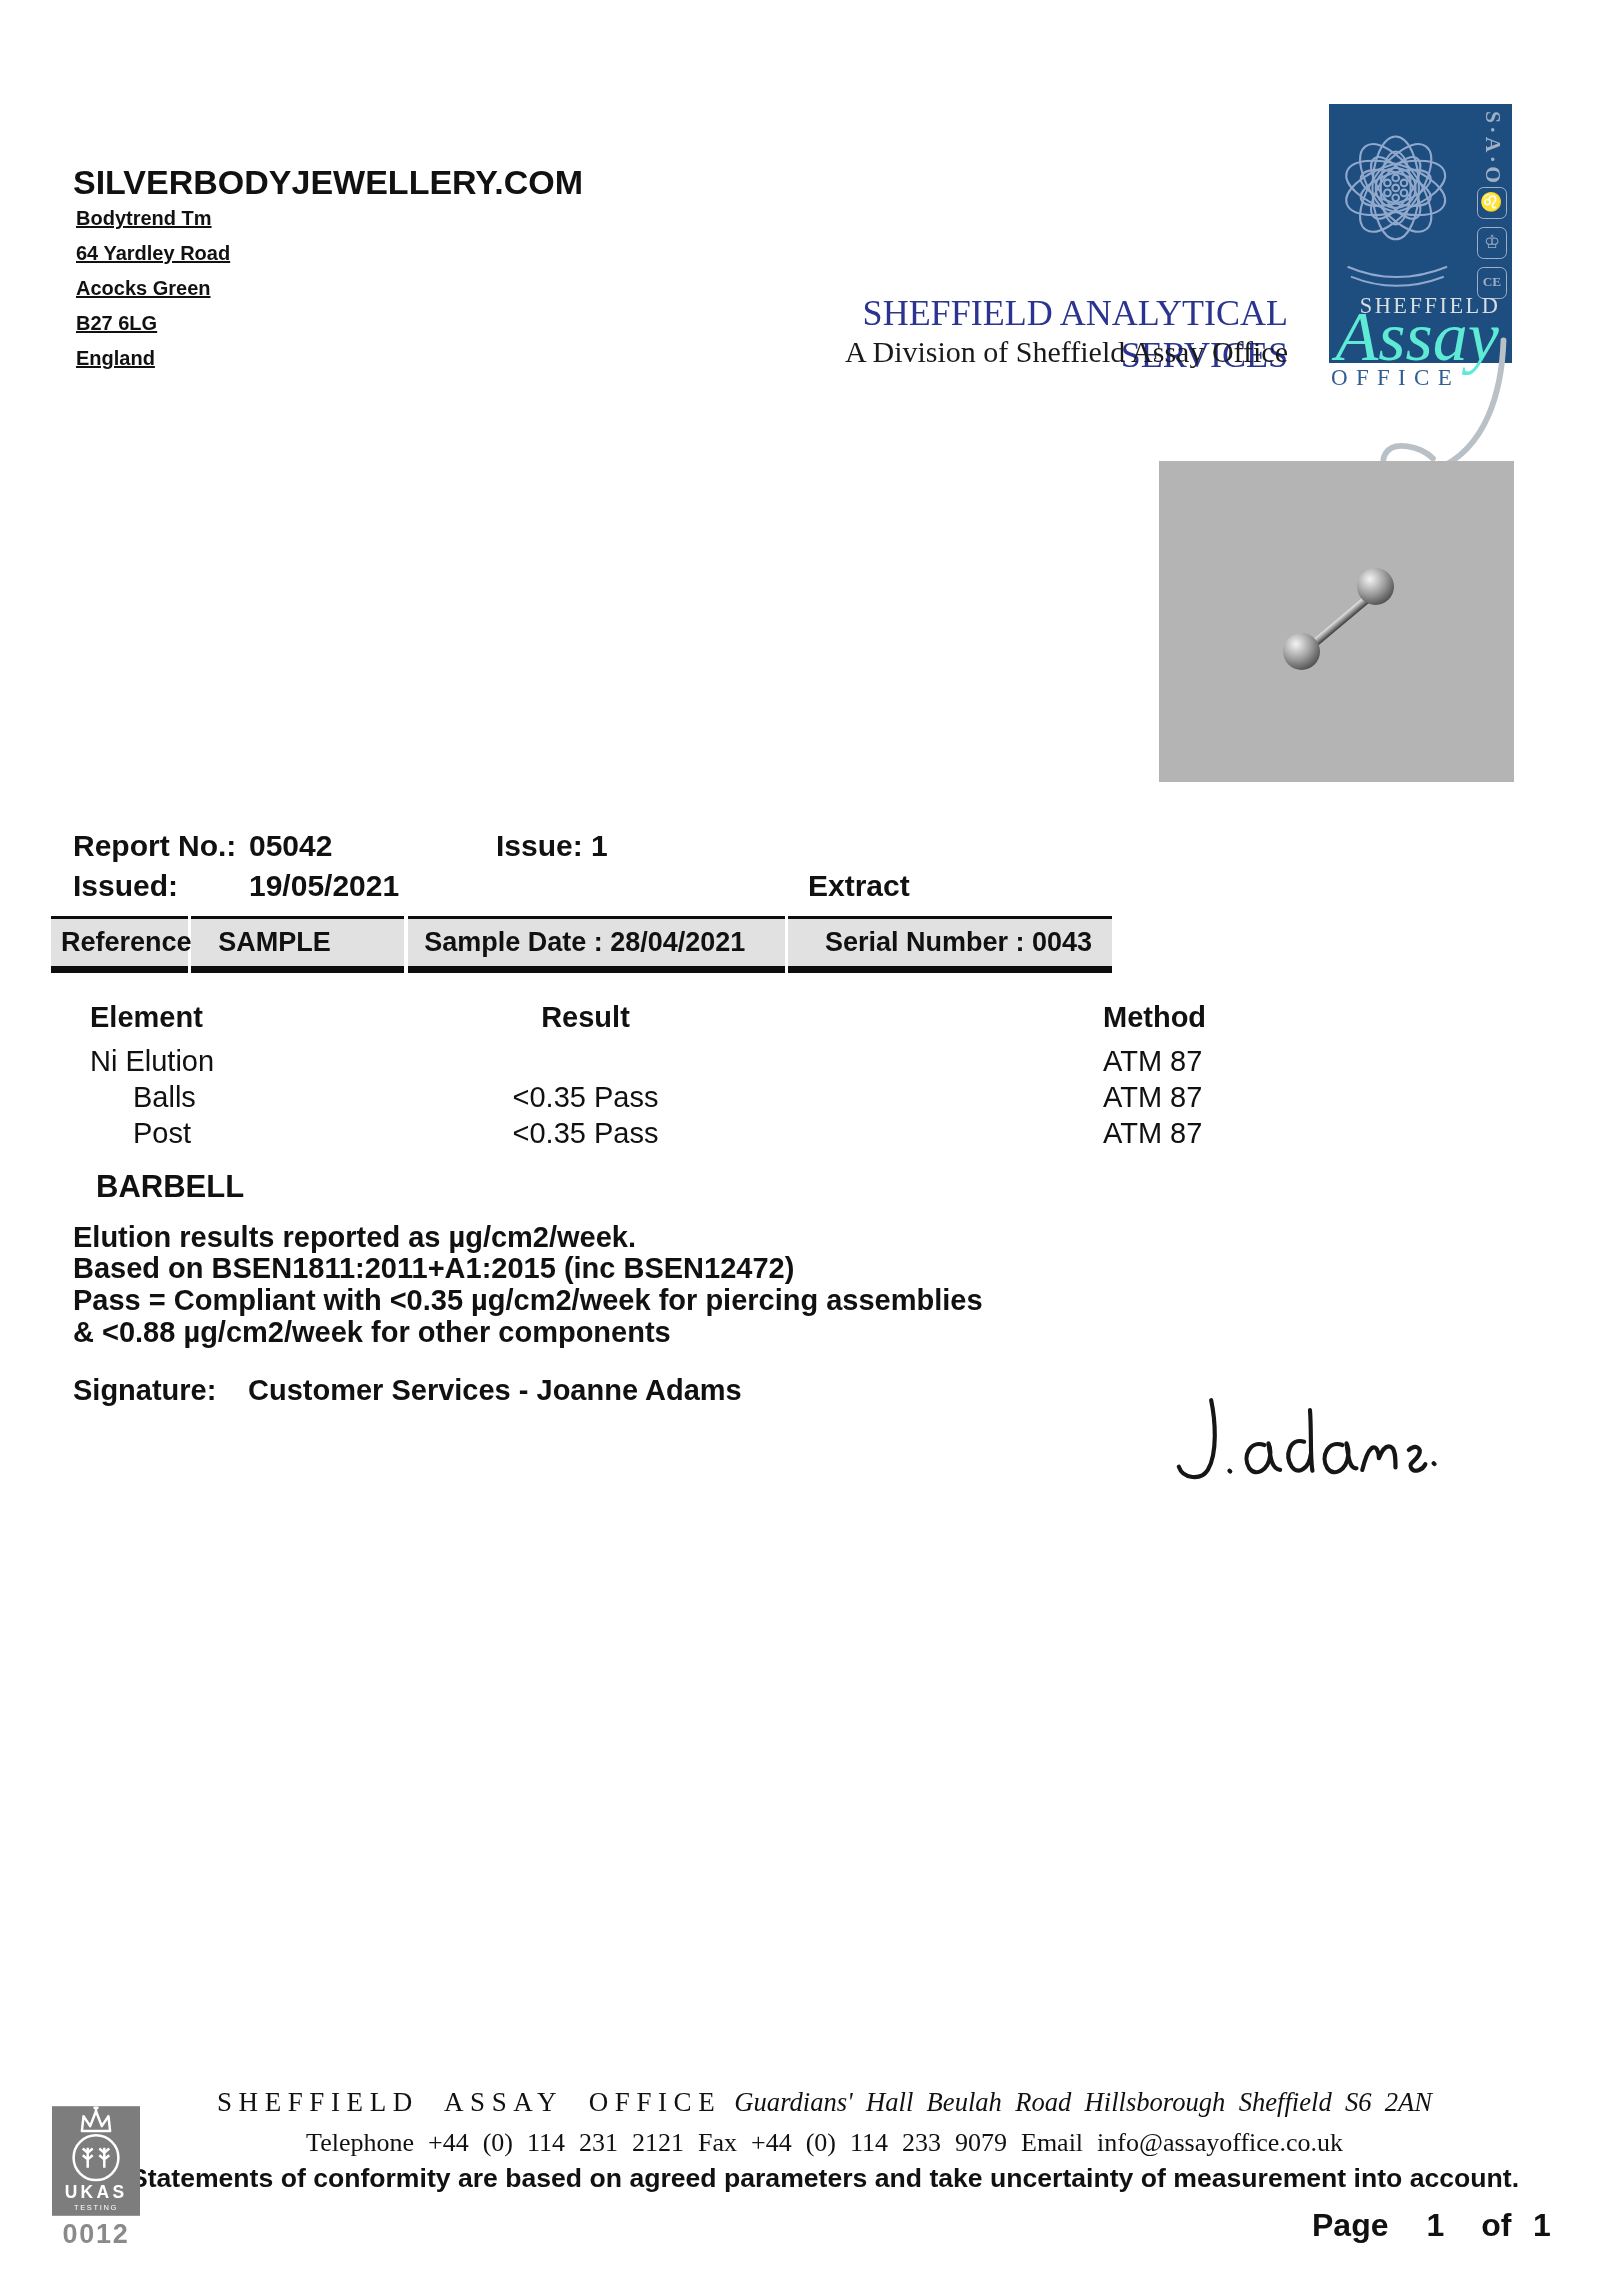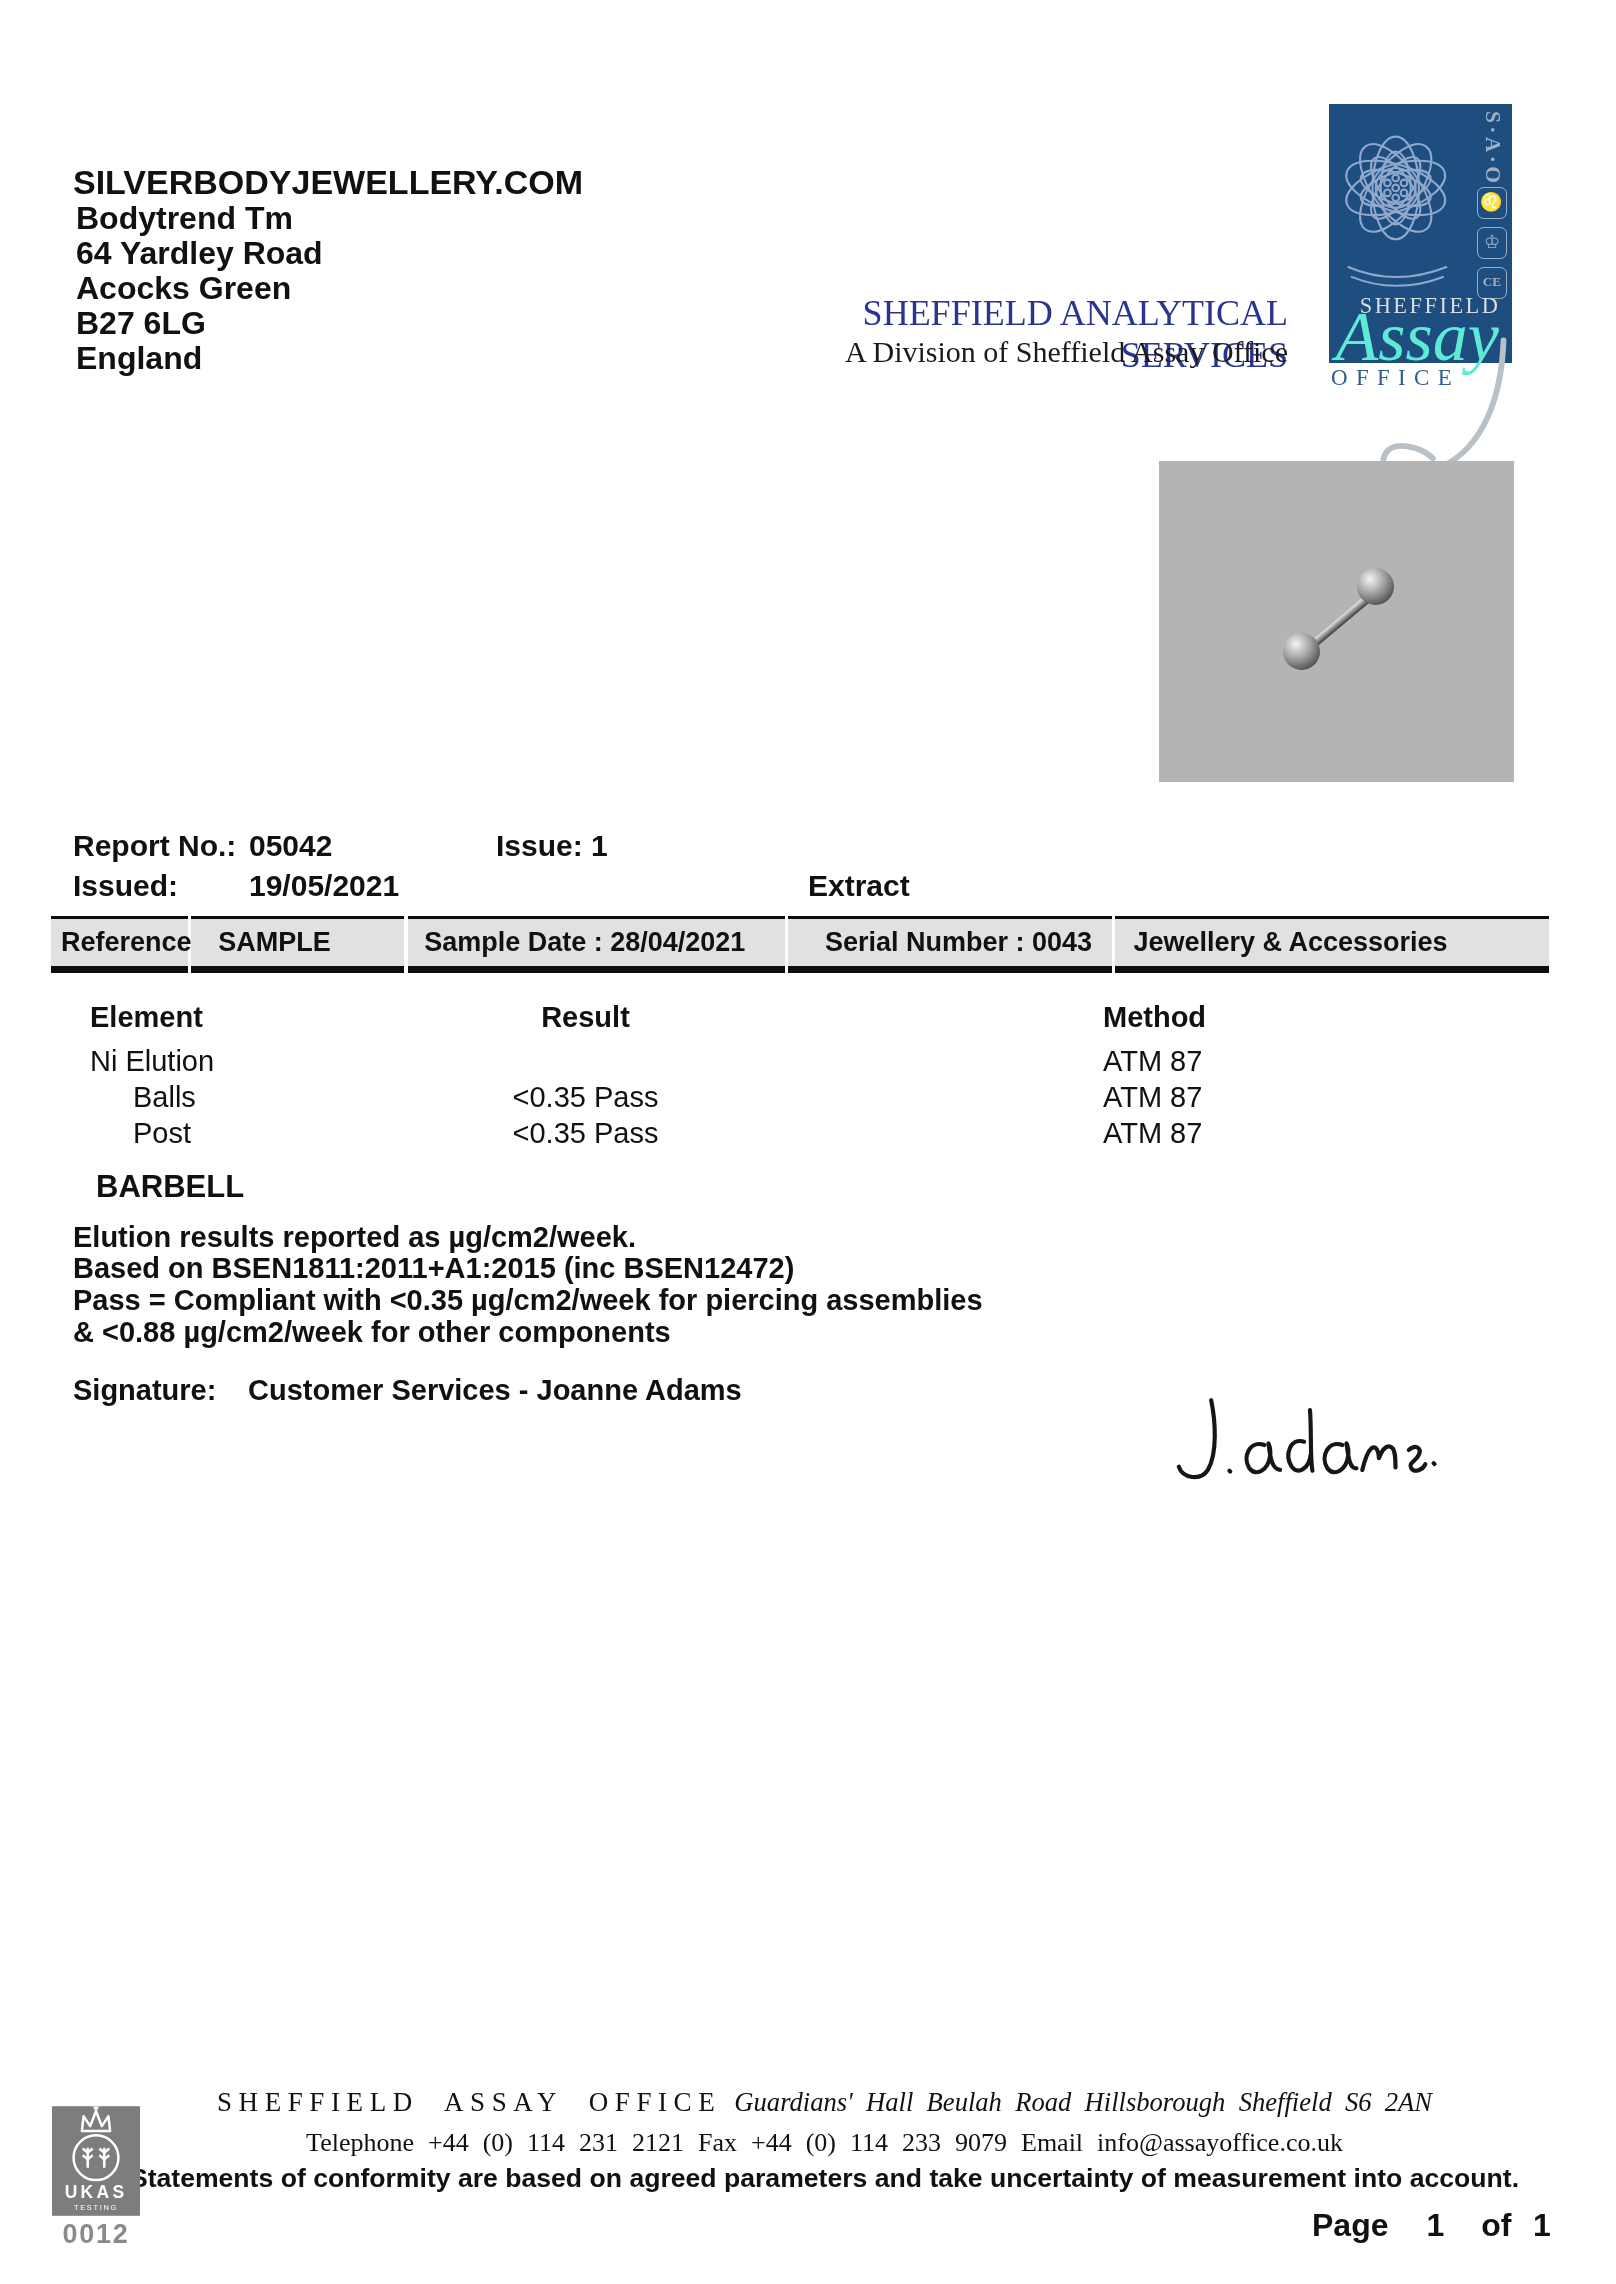--- a/index.html
+++ b/index.html
@@ -2,21 +2,21 @@
 <html style="font-size:13.3px"><head>
 <meta charset="utf-8">
 <style>
   html,body{margin:0;padding:0;background:#fff;}
   .page{position:relative;width:1616px;height:2284px;background:#ffffff;overflow:hidden;
         font-family:"Liberation Sans",sans-serif;color:#111;}
   .abs{position:absolute;}
 
   
   .cust-name{left:73px;top:163px;font-size:34px;font-weight:bold;letter-spacing:0px;}
-  .cust-line{font-size:32px;font-weight:bold;line-height:35px;}
+  .cust-line{font-size:20px;font-weight:bold;line-height:35px;text-decoration:underline;}
   .cl0{left:76px;top:201px;} .cl1{left:76px;top:236px;} .cl2{left:76px;top:271px;}
   .cl3{left:76px;top:306px;} .cl4{left:76px;top:341px;}
 
   
   .div-title{left:752px;top:292px;width:536px;text-align:right;
              font-family:"Liberation Serif",serif;font-size:36px;color:#2b3590;}
   .div-sub{left:752px;top:335px;width:536px;text-align:right;
            font-family:"Liberation Serif",serif;font-size:30px;color:#1a1a1a;}
 
   
@@ -163,21 +163,20 @@
   <div class="abs meta m-ival">1</div>
   <div class="abs meta m-dlab">Issued:</div>
   <div class="abs meta m-dval">19/05/2021</div>
   <div class="abs meta m-ext">Extract</div>
 
   <div class="abs refbar">
     <div class="refcell rc0">Reference :</div>
     <div class="refcell rc1">SAMPLE</div>
     <div class="refcell rc2">Sample Date : 28/04/2021</div>
     <div class="refcell rc3">Serial Number : 0043</div>
-    <div class="refcell rc4">Jewellery &amp; Accessories</div>
   </div>
 
   <div class="abs th h-el">Element</div>
   <div class="abs th h-res">Result</div>
   <div class="abs th h-met">Method</div>
 
   <div class="abs td r0e">Ni Elution</div>
   <div class="abs td r0m">ATM 87</div>
   <div class="abs td r1e">Balls</div>
   <div class="abs td r1r">&lt;0.35 Pass</div>

